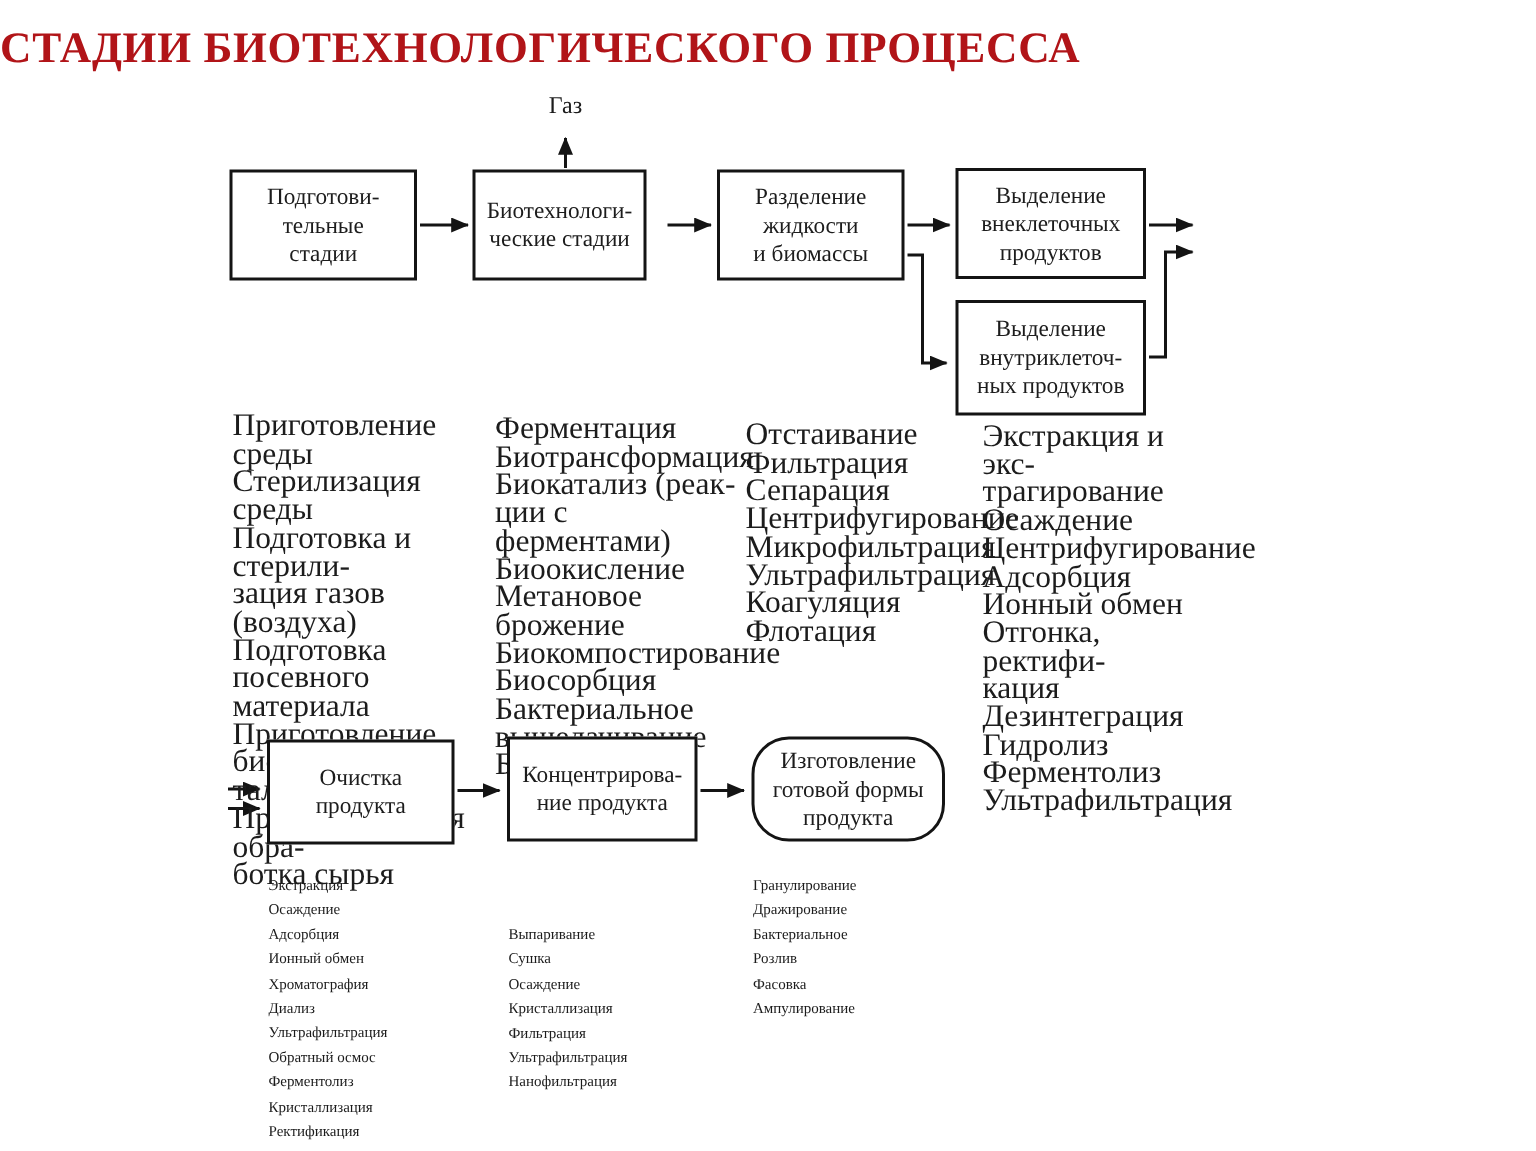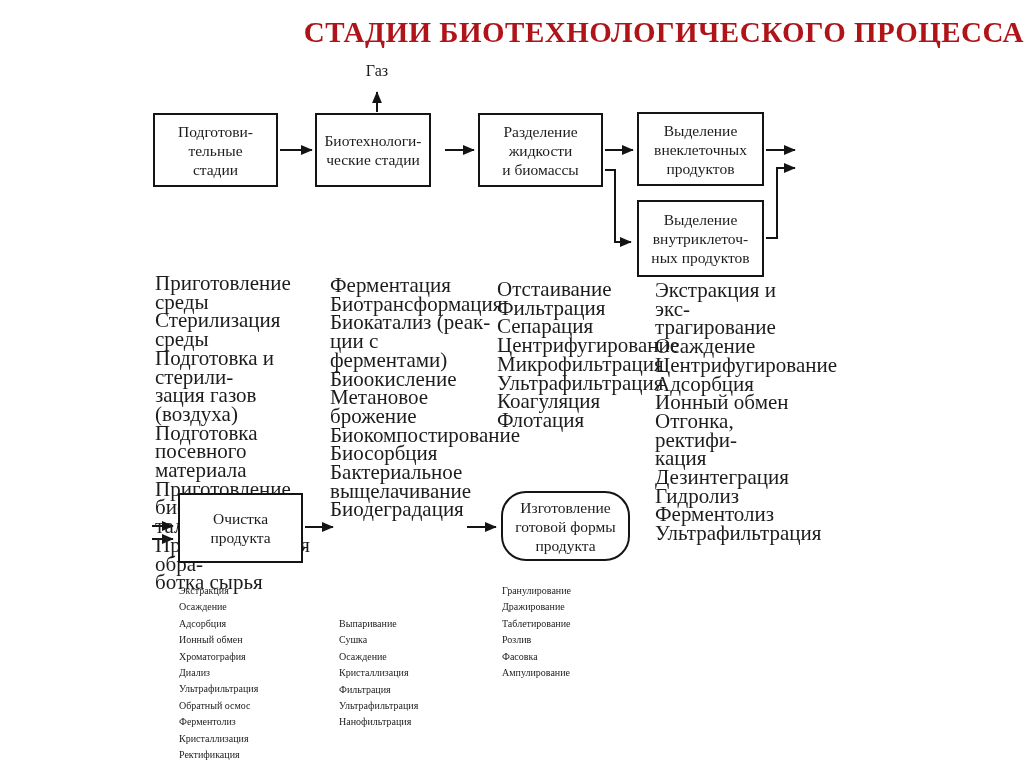--- a/index.html
+++ b/index.html
@@ -7,21 +7,21 @@
     width: 1024px; height: 767px;
     background: #ffffff;
     font-family: "Liberation Serif", "DejaVu Serif", serif;
     color: #1c1c1c;
     overflow: hidden;
   }
   .stage { position: relative; width: 1024px; height: 767px; }
 
   .page-title {
     position: absolute; left: 0; top: 16px; width: 100%;
-    text-align: right;
+    text-align: left;
     font-size: 29px; font-weight: bold; letter-spacing: 0.5px;
     color: #b11418;
     margin: 0;
   }
 
   svg.connectors {
     position: absolute; left: 0; top: 0; width: 1024px; height: 767px;
     pointer-events: none;
   }
   svg.connectors path {
@@ -155,20 +155,22 @@
 Ионный обмен
 Отгонка, ректифи-
 кация
 Дезинтеграция
 Гидролиз
 Ферментолиз
 Ультрафильтрация</div>
 
   <div class="fbox" id="box-purification">Очистка
 продукта</div>
+  <div class="fbox" id="box-concentration">Концентрирова-
+ние продукта</div>
   <div class="fbox" id="box-formulation">Изготовление
 готовой формы
 продукта</div>
 
   <div class="mlist small" id="list-purification">Экстракция
 Осаждение
 Адсорбция
 Ионный обмен
 Хроматография
 Диализ
@@ -179,18 +181,18 @@
 Ректификация</div>
   <div class="mlist small" id="list-concentration">Выпаривание
 Сушка
 Осаждение
 Кристаллизация
 Фильтрация
 Ультрафильтрация
 Нанофильтрация</div>
   <div class="mlist small" id="list-formulation">Гранулирование
 Дражирование
-Таблетирование
+Бактериальное
 Розлив
 Фасовка
 Ампулирование</div>
 
 </div>
 
 </body></html>

